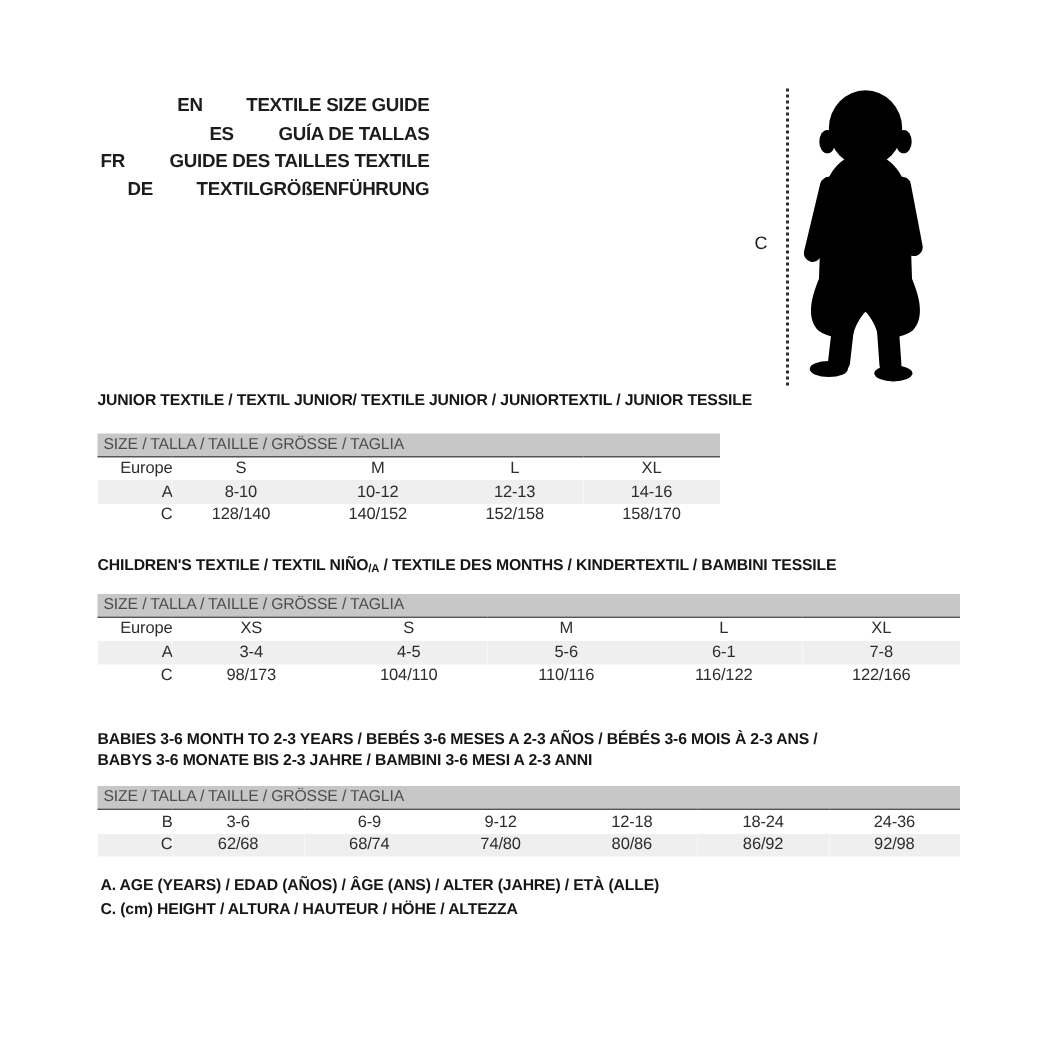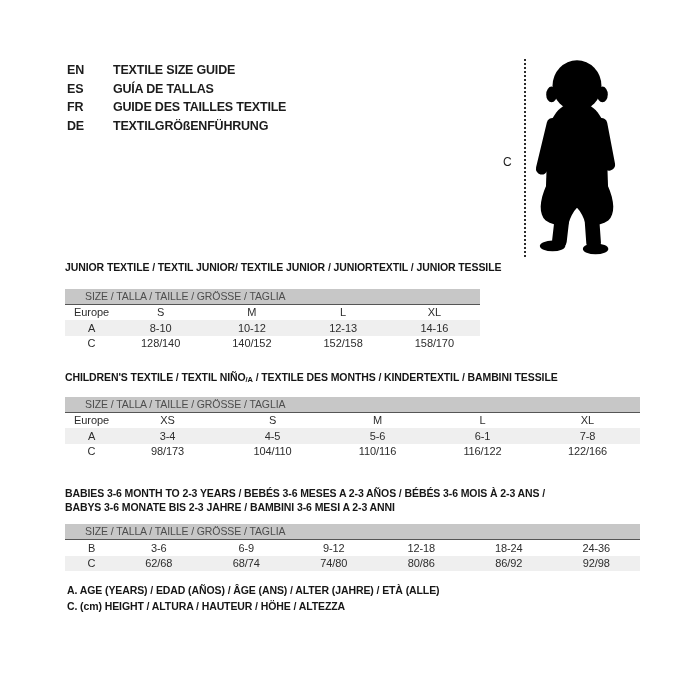--- a/index.html
+++ b/index.html
@@ -4,49 +4,49 @@
 <style>
   html,body { margin:0; padding:0; background:#ffffff; }
   .canvas {
     position:relative; width:700px; height:700px; background:#ffffff;
     font-family:"Liberation Sans", sans-serif; color:#222;
     overflow:hidden;
   }
 
   
   .langs { position:absolute; left:67px; top:61px; }
-  .lang-row { display:flex; line-height:18.6px; font-size:12.5px; font-weight:bold; color:#1c1c1c; letter-spacing:-0.2px; }
+  .lang-row { display:flex; line-height:18.6px; font-size:12.5px; font-weight:bold; color:#1c1c1c; letter-spacing:-0.2px;justify-content:flex-end; }
   .lang-code { width:46px; }
 
   
   .figure { position:absolute; left:500px; top:55px; width:145px; height:208px; }
   .dotline { position:absolute; left:24px; top:4px; height:198px; width:0; border-left:2px dotted #2b2b2b; }
   .c-label { position:absolute; left:3px; top:100px; font-size:12px; color:#1c1c1c; }
   .baby-svg { position:absolute; left:33px; top:2px; }
 
   
   .section { position:absolute; }
   .sec-junior   { left:65px; top:261px; width:415px; }
   .sec-children { left:65px; top:371px; width:575px; }
   .sec-babies   { left:65px; top:487px; width:575px; }
   .sec-title { font-size:10.5px; font-weight:bold; color:#161616; line-height:13.5px; letter-spacing:-0.1px; white-space:nowrap; }
   .sec-children .sec-title, .sec-babies .sec-title { white-space:normal; }
   .sub-small { font-size:7.5px; vertical-align:-1px; }
   .sizebar {
     margin-top:14px; height:15px; line-height:15px; background:#c7c7c7;
-    color:#4d4d4d; font-size:10.5px; padding-left:20px; letter-spacing:-0.1px;
+    color:#4d4d4d; font-size:10.5px; padding-left:4px; letter-spacing:-0.1px;
   }
   .sec-children .sizebar, .sec-babies .sizebar { margin-top:10px; }
 
   table.size-table { border-collapse:collapse; table-layout:fixed; width:100%; border-top:1px solid #555; }
   table.size-table td {
     height:15.5px; font-size:11px; color:#2d2d2d; text-align:center;
     padding:0; letter-spacing:-0.1px; white-space:nowrap; overflow:hidden;
   }
-  table.size-table td.rowlabel { text-align:center; padding-left:3px; }
+  table.size-table td.rowlabel { text-align:right; padding-left:3px; }
   tr.stripe { background:#efefef; }
 
   
   .notes { position:absolute; left:67px; top:583px; }
   .note-line { font-size:10.5px; font-weight:bold; color:#161616; line-height:15.9px; letter-spacing:-0.1px; white-space:nowrap; }
 </style>
 </head>
 <body>
 
 <div class="canvas">

